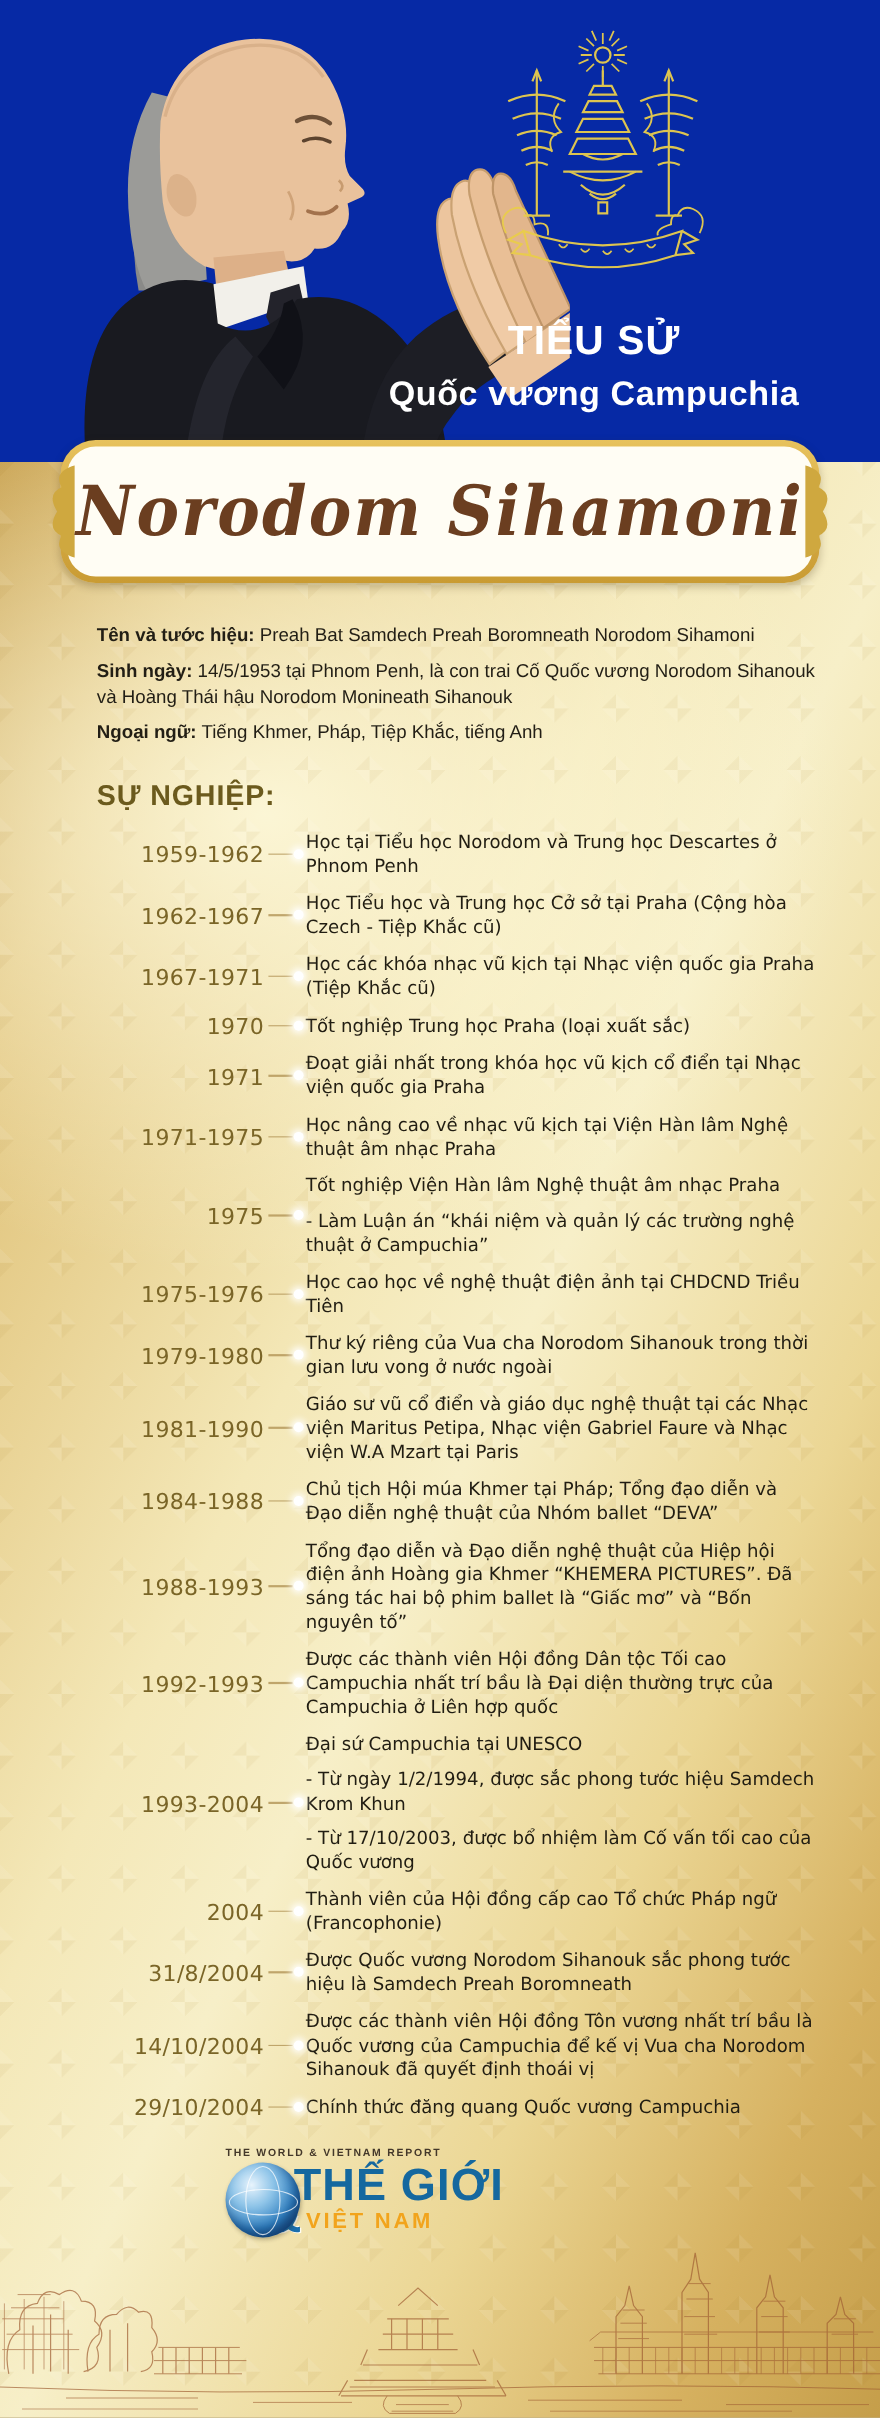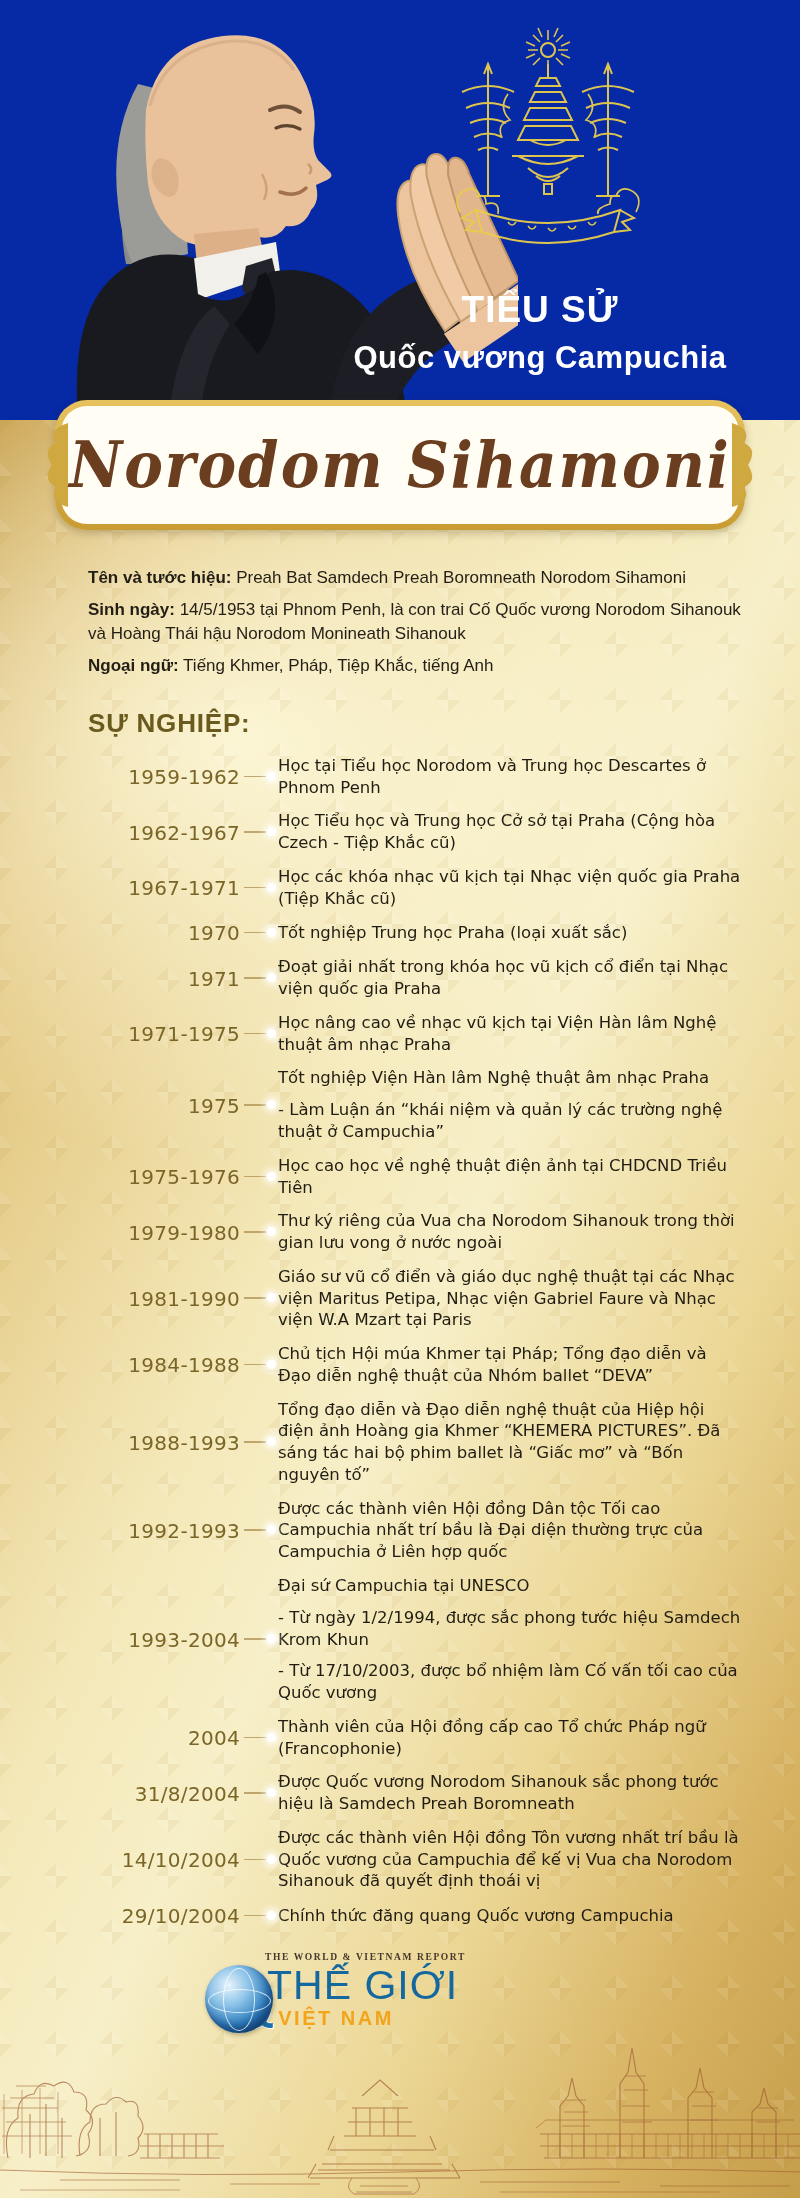--- a/index.html
+++ b/index.html
@@ -75,37 +75,37 @@
   .tl-text{
     font-family:"DejaVu Sans",sans-serif;font-size:16.5px;line-height:1.32;color:#211d12;
   }
   .tl-sub{
     font-family:"DejaVu Sans",sans-serif;font-size:16.5px;line-height:1.32;color:#211d12;
     margin-top:10px;
   }
   
   .brand{position:absolute;left:205px;top:1952px;z-index:6;width:360px;}
   .brand-tagline{
-    font-family:Liberation Serif, serif;font-weight:bold;font-size:9.5px;color:#44382a;
-    letter-spacing:1.6px;margin-left:60px;margin-bottom:3px;
+    font-family:Liberation Sans, sans-serif;font-weight:bold;font-size:9.5px;color:#44382a;
+    letter-spacing:1.6px;margin-bottom:3px;
   }
   .brand-row{display:flex;align-items:flex-start;}
   .globe{
     position:relative;width:68px;height:68px;border-radius:50%;flex:0 0 68px;
     background:radial-gradient(circle at 35% 30%,#e8f4fd 0%,#8ec4e8 30%,#2f7fc0 62%,#0d3f77 100%);
     box-shadow:inset -4px -6px 10px rgba(0,20,60,.45),1px 2px 4px rgba(40,30,0,.3);
   }
   .globe::before,.globe::after{
     content:"";position:absolute;border:1.5px solid rgba(255,255,255,.75);border-radius:50%;
   }
   .globe::before{left:18px;top:3px;width:30px;height:61px;}
   .globe::after{left:3px;top:24px;width:61px;height:22px;}
   .brand-text{margin-left:-6px;}
   .brand-top{
-    font-size:41px;font-weight:normal;color:#15689f;letter-spacing:1px;line-height:1;
+    font-size:41px;font-weight:bold;color:#15689f;letter-spacing:1px;line-height:1;
     font-family:"Liberation Sans",sans-serif;
   }
   .brand-bottom-row{display:flex;align-items:flex-start;margin-top:2px;}
   .brand-amp{
     font-size:46px;font-weight:bold;color:#1a6fae;line-height:.8;margin:-14px 4px 0 -26px;
     text-shadow:1px 1px 0 #fffdf4,-1px -1px 0 #fffdf4;
   }
   .brand-bottom{font-size:20px;font-weight:bold;color:#f2a41c;letter-spacing:2.5px;line-height:1;}
   
   .angkor{position:absolute;left:0;bottom:0;width:800px;height:160px;z-index:3;}

